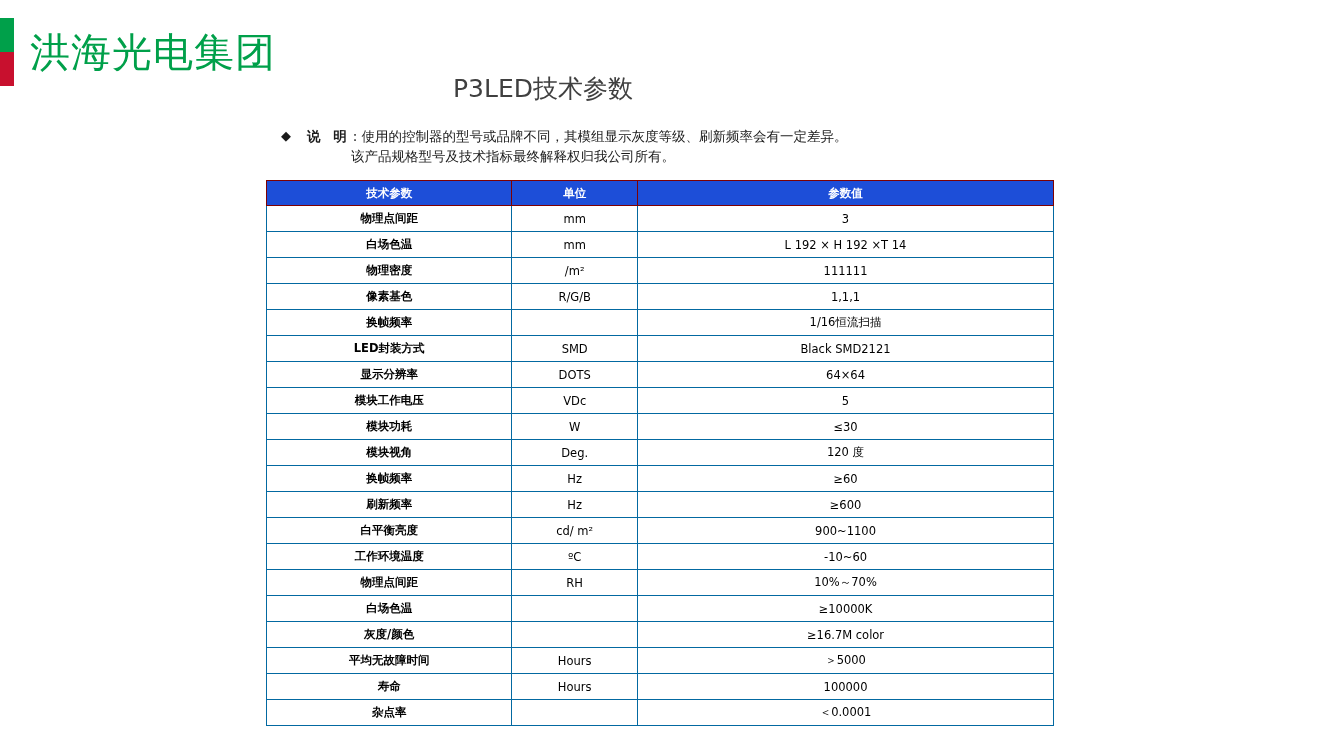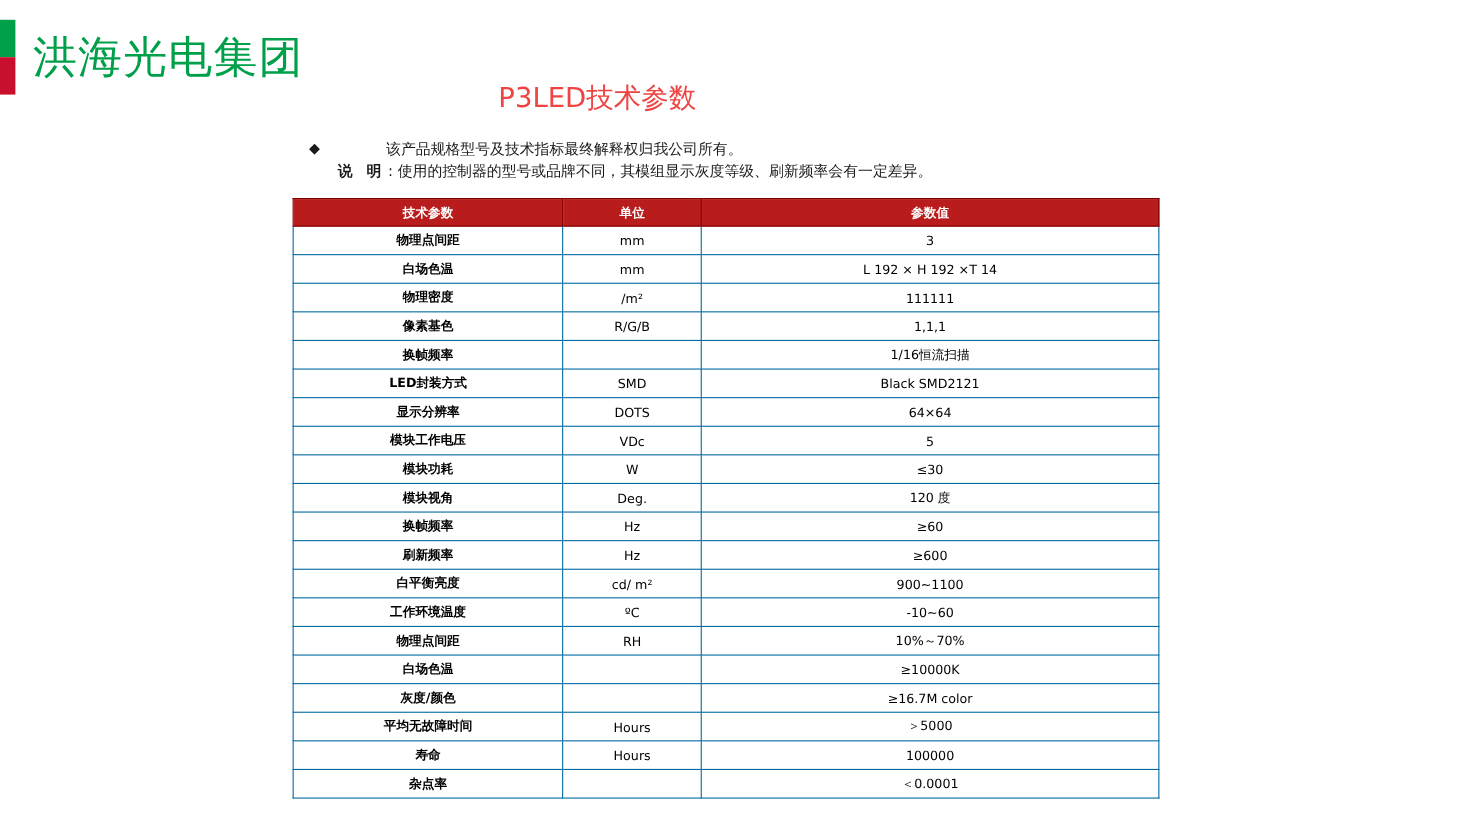--- a/index.html
+++ b/index.html
@@ -49,21 +49,21 @@
   }
 
   
   #page-title {
     position: absolute;
     top: 72px;
     left: 0;
     width: 1086px;
     text-align: center;
     font-size: 25px;
-    color: #ef4444;
+    color: #404040;
     font-family: "DejaVu Sans", sans-serif;
     font-weight: normal;
   }
 
   
   #note-block {
     position: absolute;
     top: 126px;
     left: 281px;
     width: 800px;
@@ -101,21 +101,21 @@
     top: 180px;
     left: 266px;
     width: 788px;
   }
   table {
     border-collapse: collapse;
     width: 788px;
     font-family: "DejaVu Sans", sans-serif;
   }
   thead th {
-    background: #b91c1c;
+    background: #1d4ed8;
     color: #ffffff;
     font-size: 11.5px;
     font-weight: bold;
     height: 20px;
     border: 1px solid #7f0000;
     text-align: center;
     padding: 2px 0;
   }
   tbody td {
     border: 1px solid #0369a1;
@@ -148,24 +148,24 @@
   </div>
   <div id="logo-text">洪海光电集团</div>
 </div>
 
 <div id="page-title">P3LED技术参数</div>
 
 <div id="note-block">
   <div id="note-row">
     <span id="note-bullet">◆</span>
     <div id="note-lines">
-      <div id="note-line2">该产品规格型号及技术指标最终解释权归我公司所有。</div>
       <div>
         <span id="note-label">说 明</span><span>: 使用的控制器的型号或品牌不同，其模组显示灰度等级、刷新频率会有一定差异。</span>
       </div>
+      <div id="note-line2">该产品规格型号及技术指标最终解释权归我公司所有。</div>
     </div>
   </div>
 </div>
 
 <div id="spec-table-wrap">
   <table>
     <thead>
       <tr>
         <th>技术参数</th>
         <th>单位</th>

